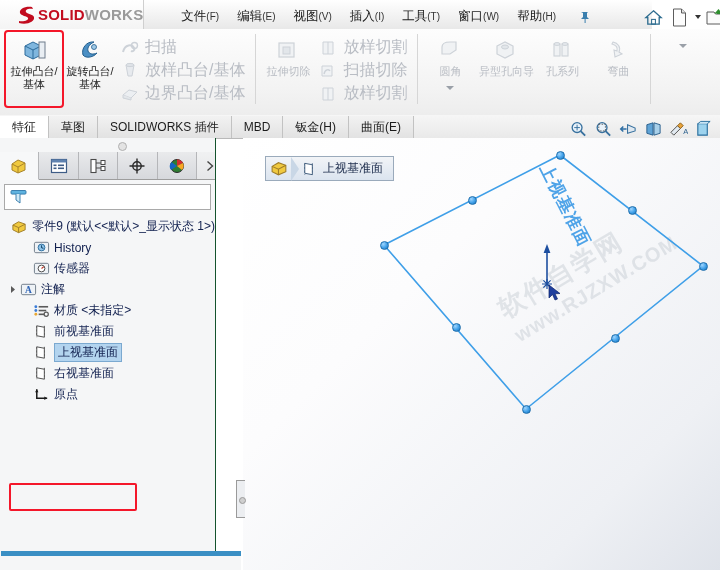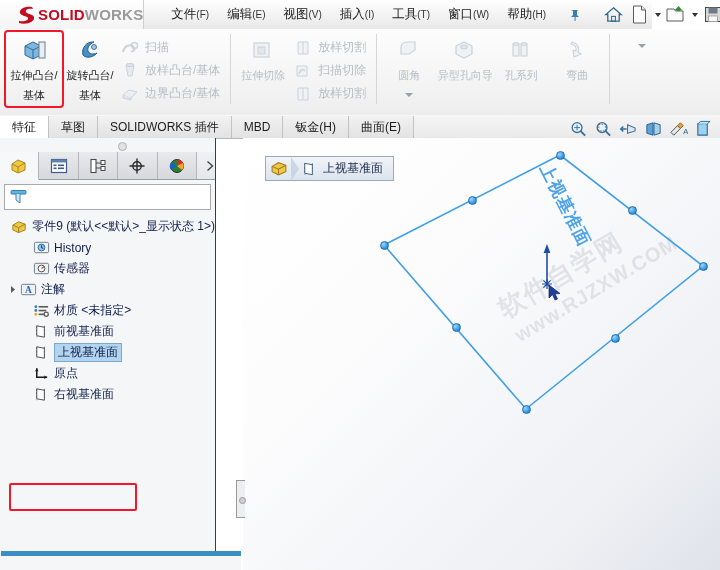--- a/index.html
+++ b/index.html
@@ -14,21 +14,21 @@
     position: relative;
     width: 720px; height: 570px;
     background: #ffffff;
   }
 
   
   .menubar {
     position: absolute; left: 0; top: 0; width: 652px; height: 29px;
     background: linear-gradient(#ffffff, #f1f1f1 60%, #e8e8e8);
     border-bottom: 1px solid #c8c8c8;
-    display: flex; align-items: center;
+    display: flex; align-items: flex-end; gap: 10px;
   }
   .logo {
     width: 160px; height: 29px;
     display: flex; align-items: center;
     padding-left: 16px;
     box-sizing: border-box;
     border-right: 1px solid #cfcfcf;
     background: linear-gradient(#ffffff, #f4f4f4);
   }
   .logo-solid { font-size: 15px; font-weight: bold; color: #c20c1f; letter-spacing: 0.2px; }
@@ -66,35 +66,35 @@
     overflow: hidden;
   }
   .rgroup { display: flex; align-items: flex-start; height: 86px; padding: 3px 0 0 0; }
   .rsep { width:1px; background:#d6d6d6; height:70px; margin: 5px 4px 0 4px; }
 
   .big-btn {
     width: 56px; display: flex; flex-direction: column; align-items: center;
     padding-top: 6px; box-sizing: border-box;
   }
   .big-btn .lbl {
-    font-size: 11px; color: #1f1f1f; text-align: center; line-height: 20px;
+    font-size: 11px; color: #1f1f1f; text-align: center; line-height: 13px;
     margin-top: 3px;
   }
   .big-btn.dim .lbl { color: #b9bdc4; }
 
   .highlight-box {
     outline: 2px solid #f4172a;
     border-radius: 2px;
   }
 
   .small-col { display: flex; flex-direction: column; padding-top: 4px; }
   .small-btn {
     display: flex; align-items: center; height: 23px; padding: 0 6px 0 2px;
   }
-  .small-btn .lbl { font-size: 12px; color: #b9bdc4; margin-left: 5px; white-space: nowrap;}
+  .small-btn .lbl { font-size: 16px; color: #b9bdc4; margin-left: 5px; white-space: nowrap;}
 
   .drop-arrow {
     width: 100%; display:flex; justify-content:center; margin-top: 2px;
   }
   .drop-arrow::after {
     content:""; width:0;height:0;border-left:4px solid transparent;
     border-right:4px solid transparent;border-top:4.5px solid #9aa0a8;
   }
 
   
@@ -608,37 +608,37 @@
             <path d="M4 1.5 L12 3 L12 13.5 L4 12 Z" fill="#ffffff" stroke="#4a4a4a" stroke-width="1"></path>
           </svg>
         </div>
         <span class="txt">上视基准面</span>
       </div>
 
       <div class="node tree-indent-1">
         <div class="expander"></div>
         <div class="ico">
           <svg width="17" height="15" viewBox="0 0 18 15">
+            <path d="M4 1.5 L4 13.5 M12 1.5 L12 13.5" stroke="#4a4a4a" stroke-width="1" fill="none" stroke-dasharray="2.2 1.6"></path>
+            <path d="M4 1.5 L12 3 L12 13.5 L4 12 Z" fill="#ffffff" stroke="#4a4a4a" stroke-width="1"></path>
+          </svg>
+        </div>
+        <span class="txt">右视基准面</span>
+      </div>
+
+      <div class="node tree-indent-1">
+        <div class="expander"></div>
+        <div class="ico">
+          <svg width="17" height="15" viewBox="0 0 18 15">
             <path d="M4 2 L4 11.5 L15 11.5" fill="none" stroke="#1b1b1b" stroke-width="1.6"></path>
             <path d="M4 2 L2.2 5 L5.8 5 Z" fill="#1b1b1b"></path>
             <path d="M15 11.5 L12 9.7 L12 13.3 Z" fill="#1b1b1b"></path>
           </svg>
         </div>
         <span class="txt">原点</span>
-      </div>
-
-      <div class="node tree-indent-1">
-        <div class="expander"></div>
-        <div class="ico">
-          <svg width="17" height="15" viewBox="0 0 18 15">
-            <path d="M4 1.5 L4 13.5 M12 1.5 L12 13.5" stroke="#4a4a4a" stroke-width="1" fill="none" stroke-dasharray="2.2 1.6"></path>
-            <path d="M4 1.5 L12 3 L12 13.5 L4 12 Z" fill="#ffffff" stroke="#4a4a4a" stroke-width="1"></path>
-          </svg>
-        </div>
-        <span class="txt">右视基准面</span>
       </div>
     </div>
 
     <div class="sel-redbox"></div>
     <div class="tree-bluebar"></div>
     <div class="panel-bottom"></div>
   </div>
 
   <div class="gtoolbar">
     <div class="gt-ico">

